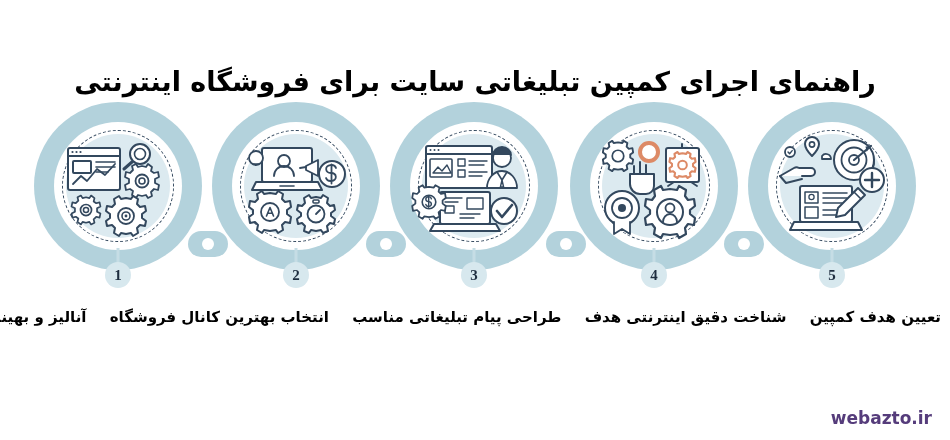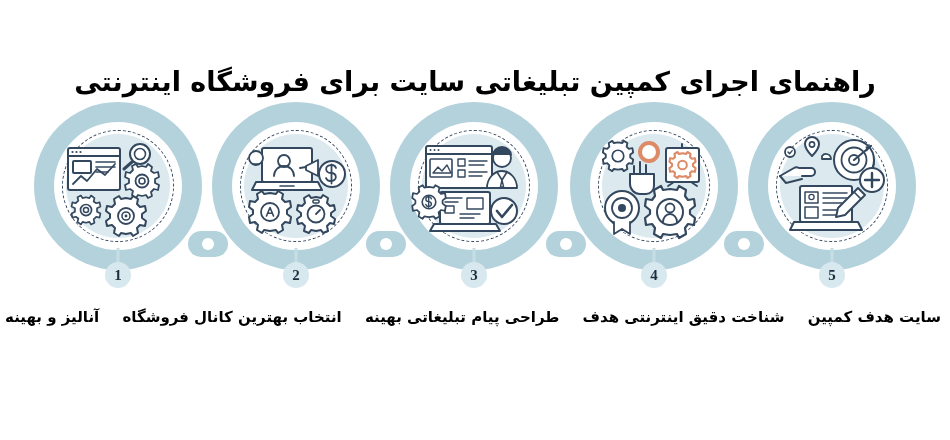--- a/index.html
+++ b/index.html
@@ -410,21 +410,22 @@
   <div class="badge-wrap" style="left:624px;">
     <div class="stem"></div>
     <div class="badge">4</div>
   </div>
   <div class="badge-wrap" style="left:802px;">
     <div class="stem"></div>
     <div class="badge">5</div>
   </div>
 
   <div class="labels">
-    <span class="lbl">سایت هدف کمپین</span>
+    <span class="lbl">تعیین هدف کمپین</span>
     <span class="lbl">شناخت دقیق اینترنتی هدف</span>
-    <span class="lbl">طراحی پیام تبلیغاتی بهینه</span>
+    <span class="lbl">طراحی پیام تبلیغاتی مناسب</span>
     <span class="lbl">انتخاب بهترین کانال فروشگاه</span>
     <span class="lbl">آنالیز و بهینه سازی</span>
   </div>
 
+  <div class="watermark">webazto.ir</div>
 
 </div>
 
 </body></html>

